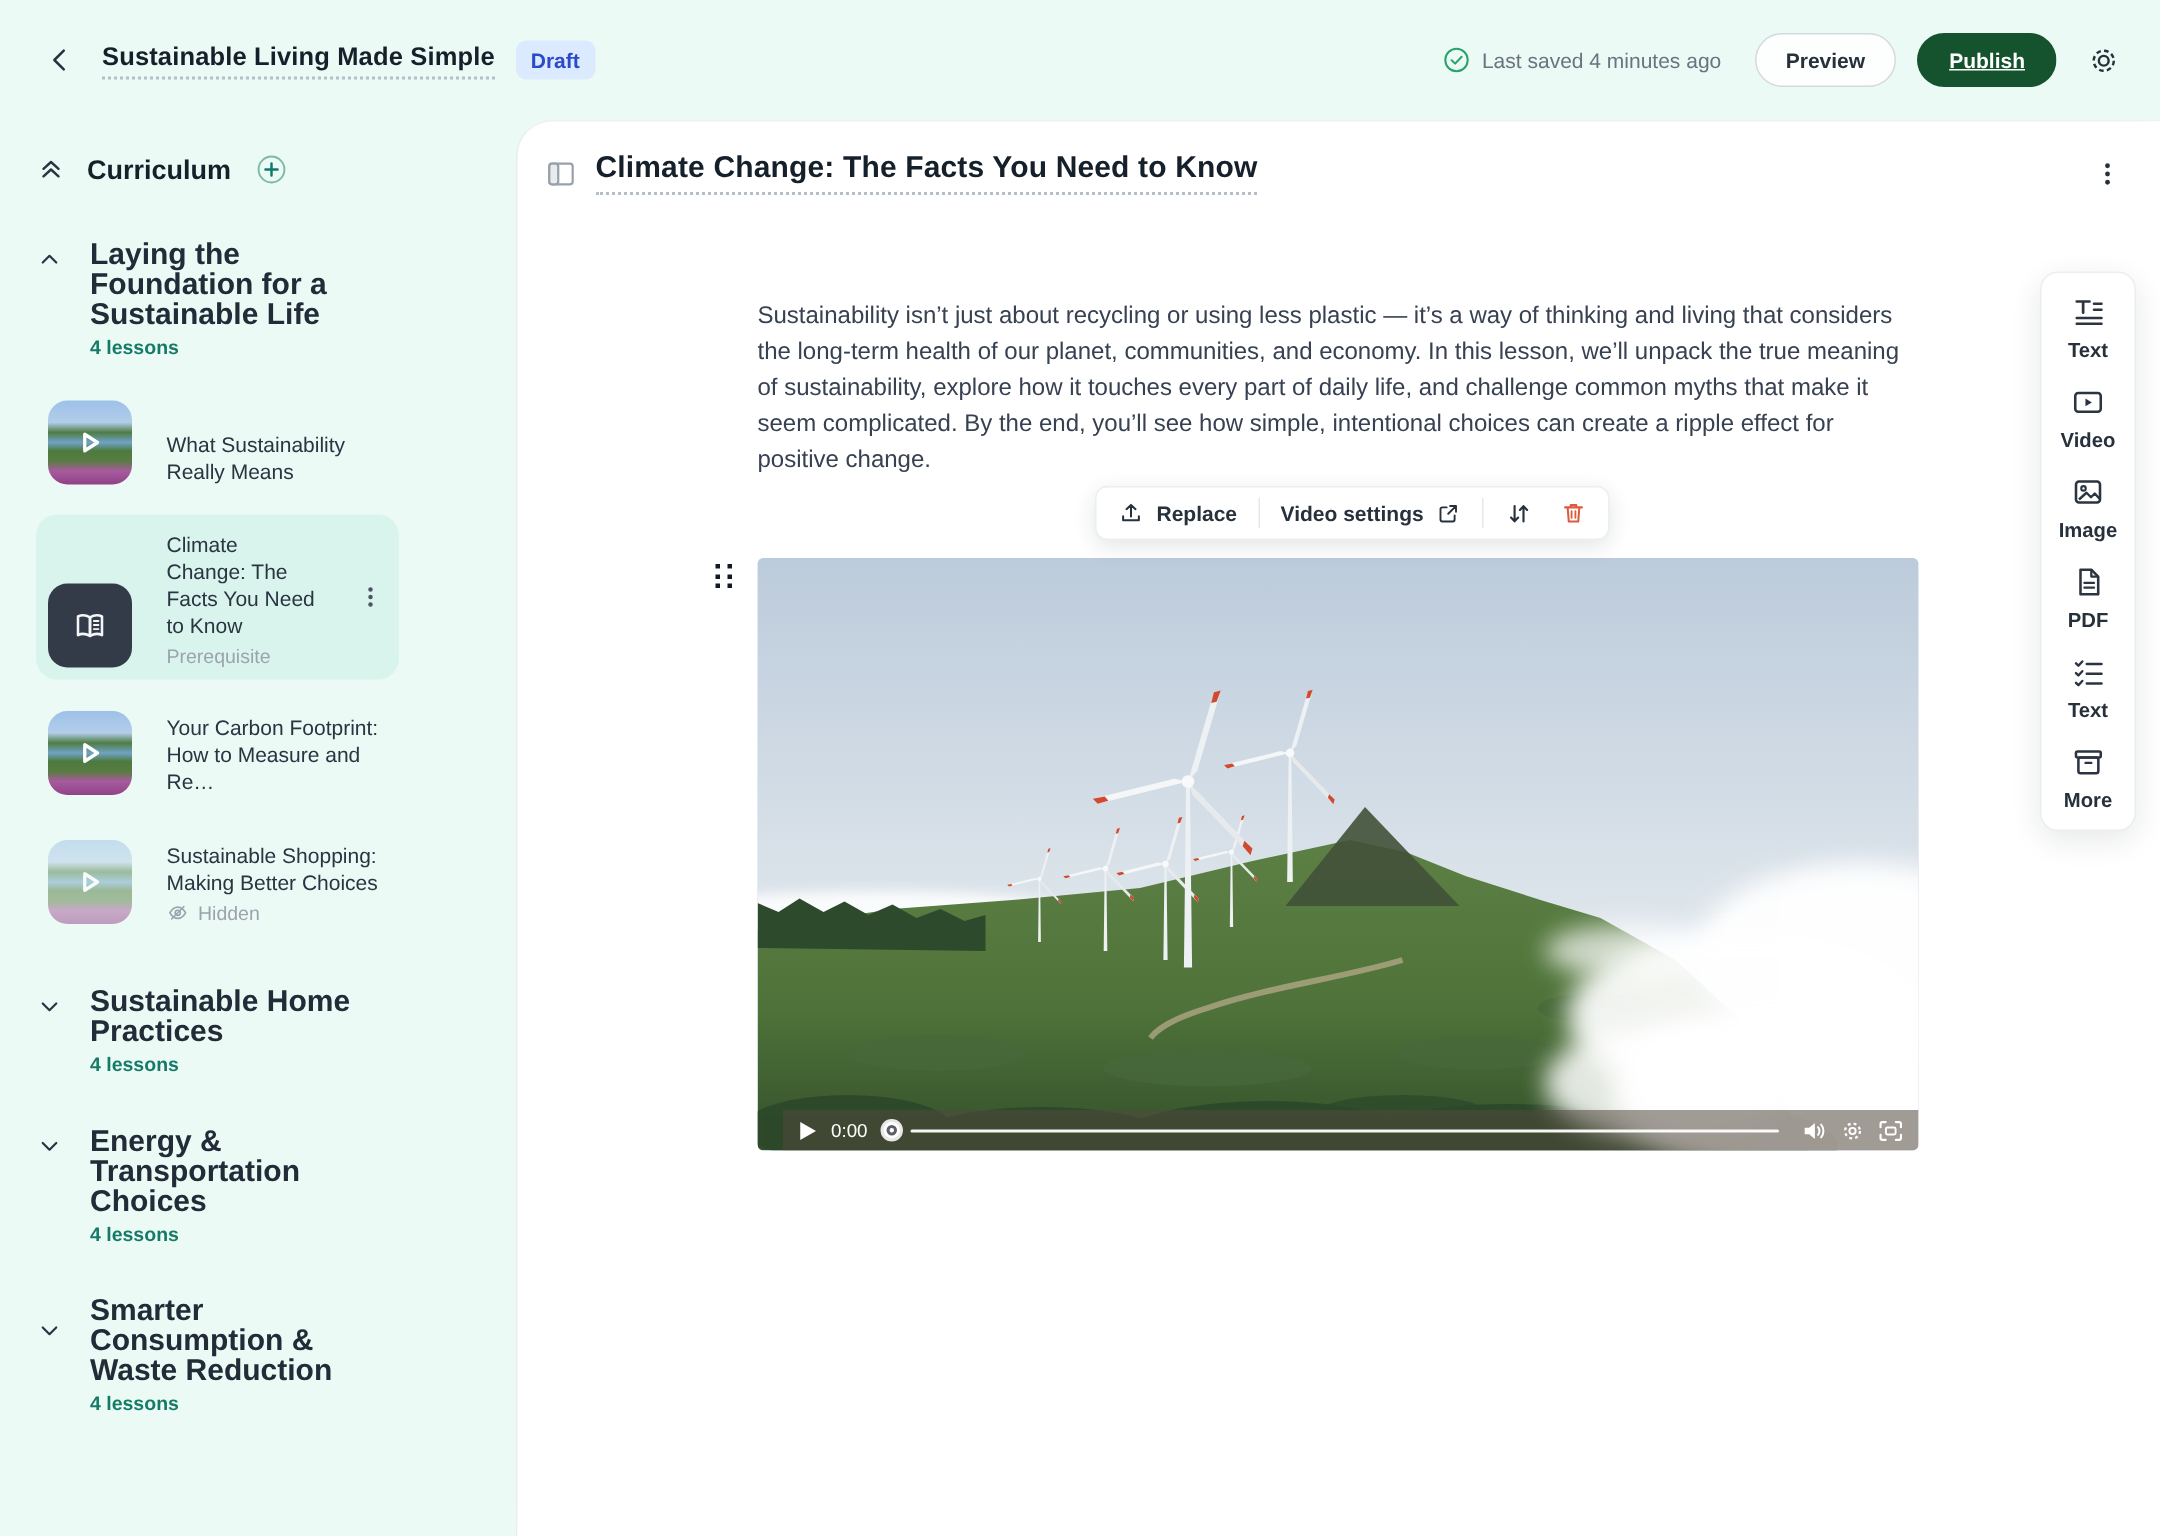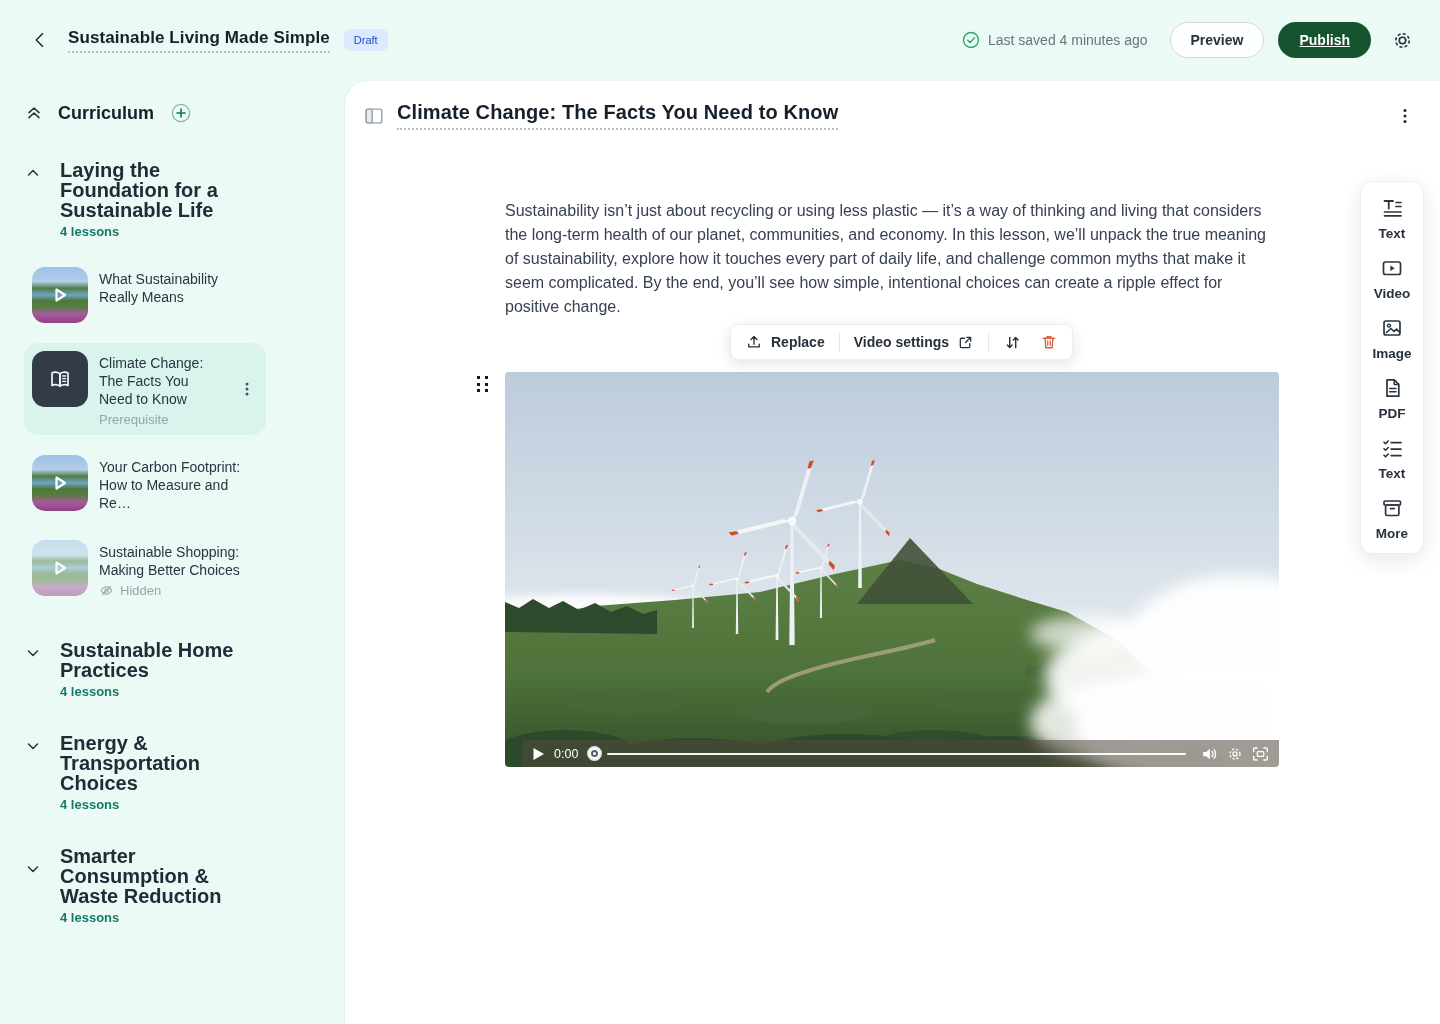--- a/index.html
+++ b/index.html
@@ -7,21 +7,21 @@
     font-family:"Liberation Sans", sans-serif; background:#ebfaf4; color:#1f2937; }
   svg { display:block; }
 
   
   .topbar { position:absolute; top:0; left:0; width:1440px; height:80px;
     display:flex; align-items:center; padding:0 26px; }
   .back-btn { width:28px; height:28px; display:flex; align-items:center; justify-content:center;
     cursor:pointer; margin-right:14px; }
   .course-title { font-size:17px; font-weight:700; color:#16202b; letter-spacing:.1px;
     border-bottom:2px dotted #b6bfc8; padding-bottom:3px; cursor:text; }
-  .badge { margin-left:14px; background:#dbeafe; color:#2b4acb; font-size:11px; font-weight:400;
+  .badge { margin-left:14px; background:#dbeafe; color:#2b4acb; font-size:14px; font-weight:700;
     padding:5px 10px; border-radius:7px; }
   .topbar-spacer { flex:1; }
   .saved { display:flex; align-items:center; gap:8px; color:#6b7280; font-size:14px; margin-right:22px; }
   .btn { font-size:14px; font-weight:700; border-radius:19px; padding:9px 20px; cursor:pointer;
     border:1px solid transparent; }
   .btn-outline { background:#fdfefe; border-color:#d4d9df; color:#27313c; }
   .btn-primary { background:#14532d; color:#fff; margin-left:14px;text-decoration:underline; }
   .gear-btn { margin-left:20px; cursor:pointer; }
 
   
@@ -29,21 +29,21 @@
     overflow:hidden; }
   .curriculum-head { display:flex; align-items:center; gap:14px; margin-bottom:36px; }
   .curriculum-head h2 { font-size:18px; font-weight:700; color:#16202b; margin-right:2px; }
   .icon-btn { cursor:pointer; display:flex; align-items:center; }
   .section { margin-bottom:34px; }
   .section-head { display:flex; gap:14px; cursor:pointer; }
   .section-chevron { margin-top:4px; flex:0 0 22px; }
   .section-title { font-size:20px; font-weight:700; color:#222c38; line-height:20px; max-width:240px; }
   .section-meta { font-size:13px; font-weight:600; color:#157a68; margin-top:4px; }
   .lessons { margin:20px 0 0 0; display:flex; flex-direction:column; gap:12px; }
-  .lesson { display:flex; align-items:flex-start; gap:11px; padding:8px; border-radius:14px; cursor:pointer; }
+  .lesson { display:flex; align-items:flex-end; gap:23px; padding:8px; border-radius:14px; cursor:pointer; }
   .lesson.selected { background:#d9f4ec; }
   .thumb { width:56px; height:56px; border-radius:13px; flex:0 0 56px; position:relative;
     background:linear-gradient(180deg,#9dc1e8 0%,#b3cdea 26%,#4f7d45 38%,#6fa3c6 50%,#4d7a3e 60%,#587c42 72%,#a85a9e 84%,#8f4287 100%); }
   .thumb.dim { opacity:.5; }
   .thumb .playov { position:absolute; inset:0; display:flex; align-items:center; justify-content:center; }
   .tile { width:56px; height:56px; border-radius:13px; flex:0 0 56px; background:#333b49;
     display:flex; align-items:center; justify-content:center; }
   .lesson-body { padding-top:3px; min-width:0; flex:1; }
   .lesson-title { font-size:14px; line-height:18px; color:#2a3442; font-weight:500; }
   .lesson-sub { font-size:13px; color:#9ca3af; margin-top:4px; display:flex; align-items:center; gap:6px; }

